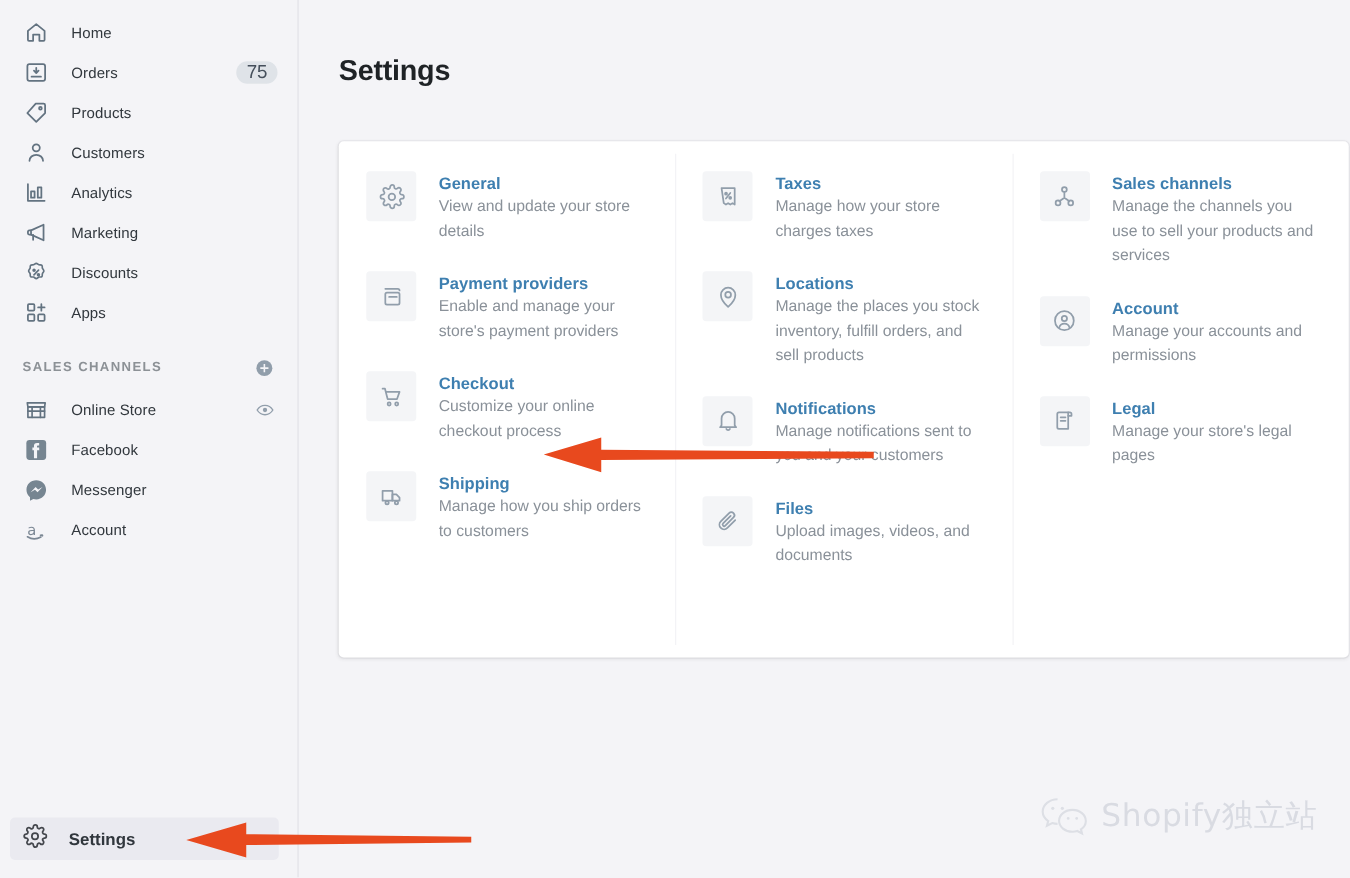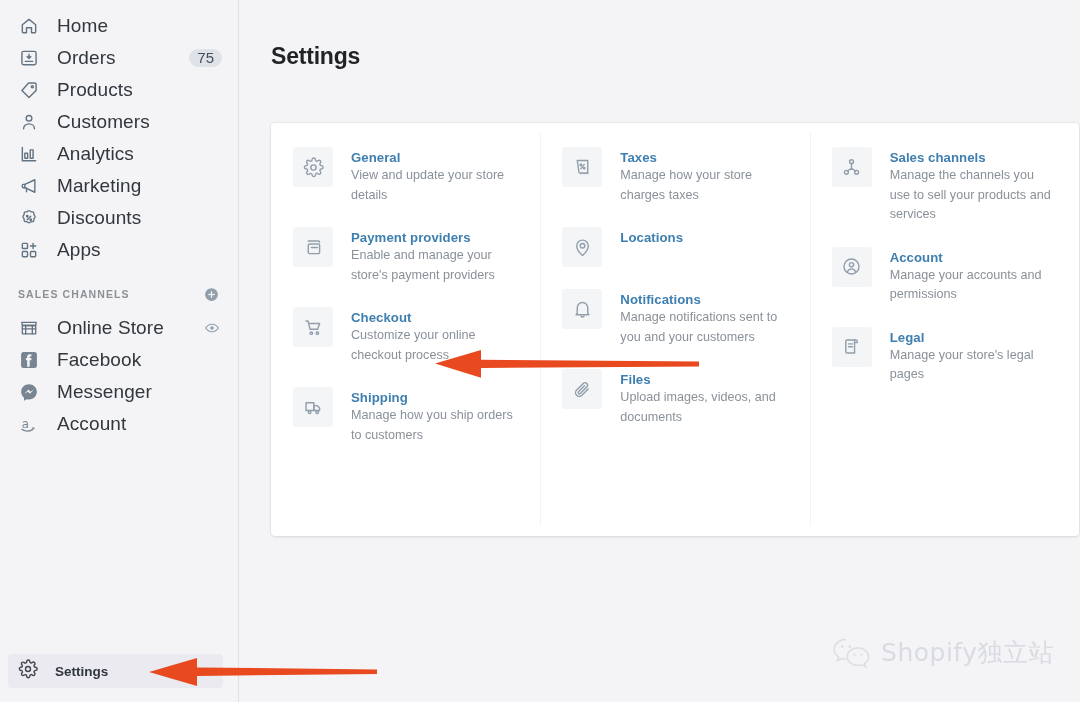--- a/index.html
+++ b/index.html
@@ -28,21 +28,21 @@
     position: relative;
   }
   .nav-item .ico {
     width: 22px; height: 22px;
     display: flex; align-items: center; justify-content: center;
     flex: 0 0 22px;
     color: #637381;
   }
   .nav-item .lbl {
     margin-left: 17px;
-    font-size: 19px;
+    font-size: 12px;
     color: #31373d;
     letter-spacing: .1px;
     white-space: nowrap;
   }
   .nav-item .badge {
     position: absolute; right: 8px;
     background: #dfe3e8; color: #454f5b;
     font-size: 15px; line-height: 16px;
     border-radius: 9px; padding: 1px 8px;
     font-weight: 500;
@@ -70,21 +70,21 @@
   .settings-bottom .lbl { margin-left: 17px; font-size: 13.5px; color: #31373d; font-weight: 600; }
 
   
   .main { flex: 1 1 auto; height: 702px; position: relative; background: #f4f4f7; }
   .page-title {
     position: absolute; left: 32px; top: 43px;
     font-size: 23px; font-weight: 700; color: #1f2326;
     letter-spacing: -0.2px;
   }
   .card {
-    position: absolute; left: 32px; top: 123px;
+    position: absolute; left: 32px; top: 113px;
     width: 808px; height: 413px;
     background: #ffffff;
     border-radius: 4px;
     box-shadow: 0 0 0 1px rgba(63,63,68,0.04), 0 1px 3px rgba(63,63,68,0.12);
     display: flex;
   }
   .col {
     flex: 1 1 0; padding: 24px 22px 0 22px;
     position: relative;
   }
@@ -370,20 +370,21 @@
 
         <div class="s-item">
           <span class="tile">
             <svg width="21" height="21" viewBox="0 0 24 24" fill="none" stroke="currentColor" stroke-width="1.6" stroke-linecap="round" stroke-linejoin="round">
               <path d="M12 21.2s6.6-6 6.6-11a6.6 6.6 0 1 0-13.2 0c0 5 6.6 11 6.6 11z"></path>
               <circle cx="12" cy="10" r="2.6"></circle>
             </svg>
           </span>
           <span class="txt">
             <span class="t-title">Locations</span>
+            <span class="t-desc" style="display:block">Manage the places you stock inventory, fulfill orders, and sell products</span>
           </span>
         </div>
 
         <div class="s-item">
           <span class="tile">
             <svg width="21" height="21" viewBox="0 0 24 24" fill="none" stroke="currentColor" stroke-width="1.6" stroke-linecap="round" stroke-linejoin="round">
               <path d="M18 16.3V10a6 6 0 0 0-12 0v6.3l-1.3 1.7h14.6z"></path>
               <path d="M10.3 19.6a1.9 1.9 0 0 0 3.4 0"></path>
             </svg>
           </span>

